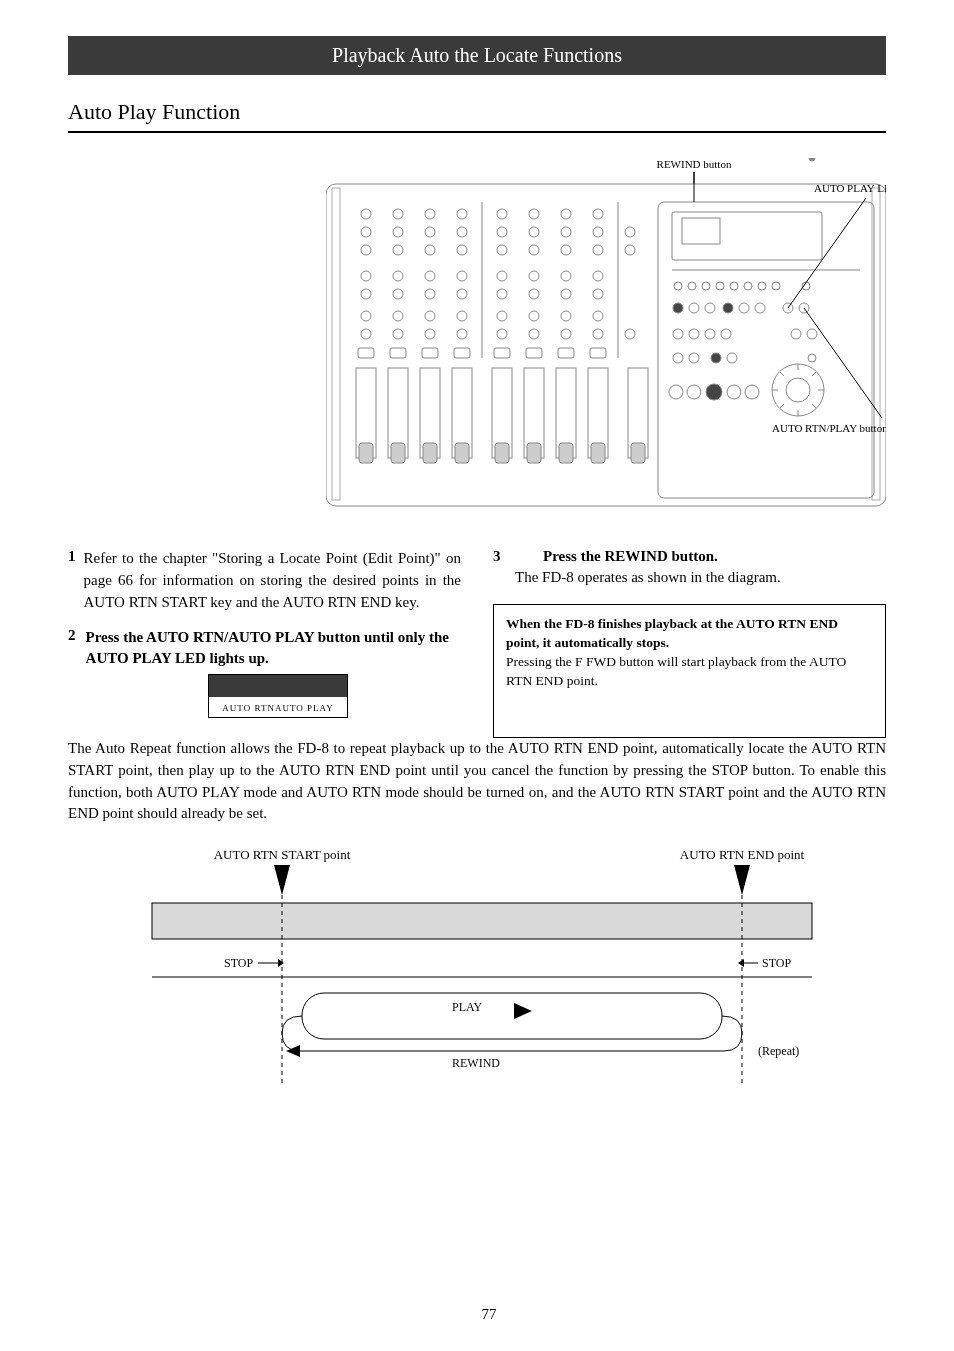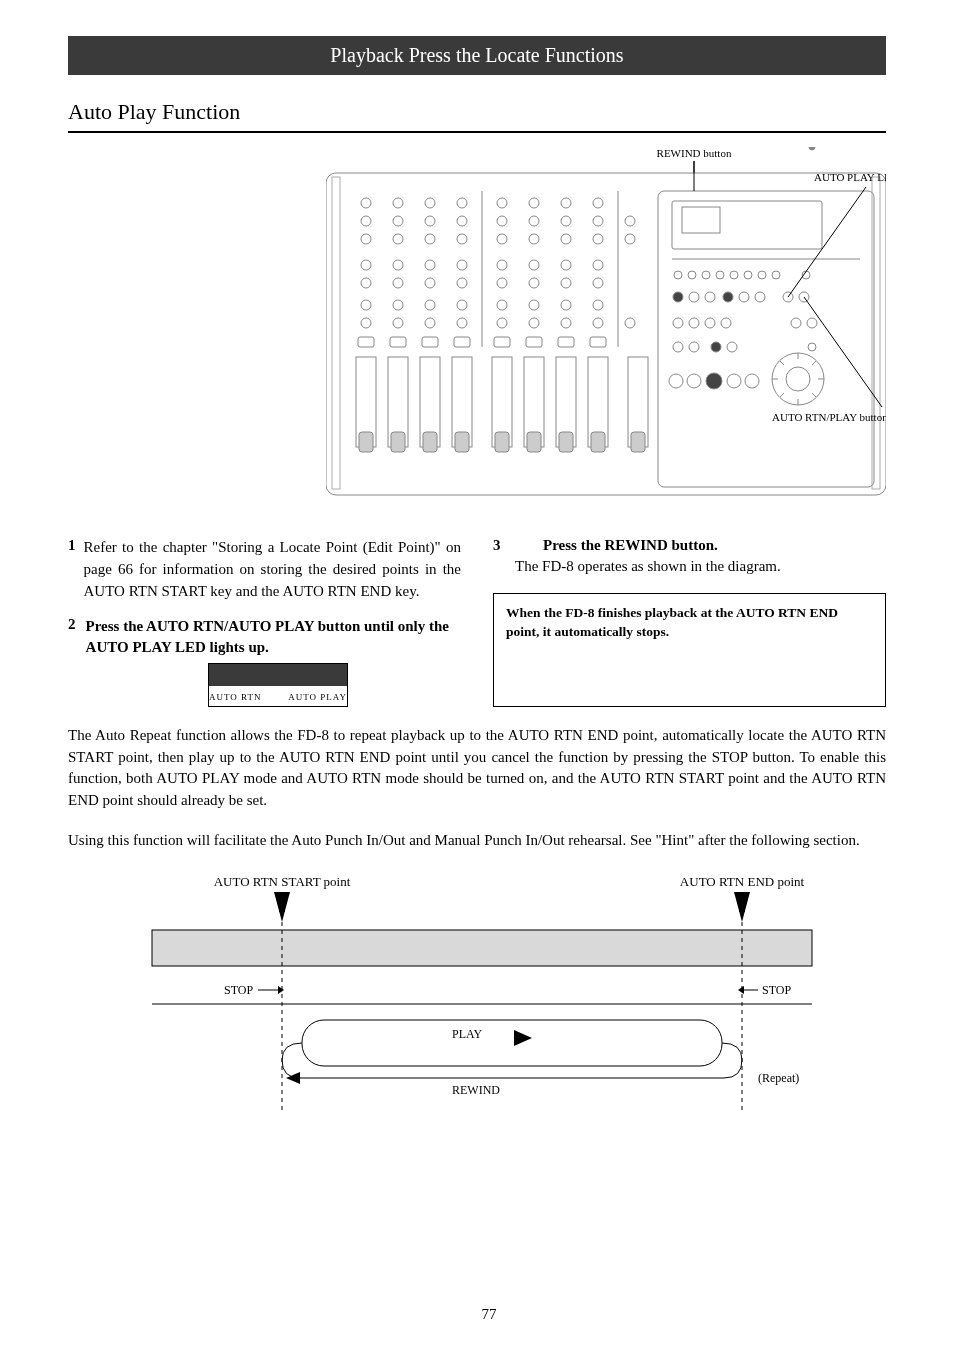--- a/index.html
+++ b/index.html
@@ -18,44 +18,44 @@
     color: #fff;
     padding: 8px 12px;
     font-size: 20px;
     margin-bottom: 24px;
   }
   .dark-bar.centered { text-align: center; }
   .subheader {
     font-size: 22px;
     border-bottom: 2px solid #000;
     padding-bottom: 6px;
-    margin-bottom: 14px;
+    margin-bottom: 25px;
   }
   .mixer-wrap { display: flex; justify-content: flex-end; margin: 6px 0 40px 0; }
   .mixer-svg { width: 560px; height: 350px; }
   .two-col { display: flex; gap: 32px; margin-top: 8px; }
   .col { flex: 1; }
   .para { line-height: 1.45; text-align: justify; margin-bottom: 18px; }
   .lcd {
     width: 140px;
     height: 44px;
     border: 1px solid #000;
     background: #fff;
     display: flex;
     align-items: flex-end;
     justify-content: center;
     font-size: 10px;
     margin: 6px 0 18px 140px;
     position: relative;
   }
   .lcd-bar { position: absolute; top: 0; left: 0; width: 100%; height: 22px; background: #3a3a3a; }
-  .lcd-txt { position: relative; display: flex; width: 100%; justify-content: space-between; padding-bottom: 4px; font-size: 9px; letter-spacing: 1px; }
+  .lcd-txt { position: relative; display: flex; width: 100%; justify-content: center; padding-bottom: 4px; font-size: 9px; letter-spacing: 1px; }
   .right-box {
     border: 1px solid #000;
-    height: 114px;
+    height: 134px;
     padding: 10px 12px;
     font-size: 13.5px;
     line-height: 1.4;
   }
   .diag-wrap { display: flex; justify-content: center; margin-top: 0; }
   .diag-svg { width: 710px; height: 260px; }
   .page-num {
     position: absolute;
     bottom: 28px;
     left: 12px;
@@ -63,21 +63,21 @@
     text-align: center;
     font-size: 15px;
   }
 </style>
 </head>
 <body>
 
 <div class="page">
 
   <div class="dark-bar centered">
-    <span>Playback Press the Locate Functions</span>
+    <span>Playback Auto the Locate Functions</span>
   </div>
 
   <div class="subheader">
     <span>Auto Play Function</span>
   </div>
 
   <div class="mixer-wrap">
     <svg class="mixer-svg" viewBox="0 0 560 350">
 
       <text x="368" y="10" font-size="11" text-anchor="middle">REWIND button</text>
@@ -304,26 +304,26 @@
     </div>
 
     <div class="col">
       <div style="display:flex;gap:8px;align-items:flex-start;margin-bottom:4px;">
         <div style="font-weight:bold;width:14px;">3</div>
         <div style="font-weight:bold;margin-left:28px;">Press the REWIND button.</div>
       </div>
       <div style="margin:0 0 18px 22px;">The FD-8 operates as shown in the diagram.</div>
       <div class="right-box">
         <div style="font-weight:bold;">When the FD-8 finishes playback at the AUTO RTN END point, it automatically stops.</div>
+        <div>Pressing the F FWD button will start playback from the AUTO RTN END point.</div>
       </div>
     </div>
   </div>
 
   <div class="para">The Auto Repeat function allows the FD-8 to repeat playback up to the AUTO RTN END point, automatically locate the AUTO RTN START point, then play up to the AUTO RTN END point until you cancel the function by pressing the STOP button.  To enable this function, both AUTO PLAY mode and AUTO RTN mode should be turned on, and the AUTO RTN START point and the AUTO RTN END point should already be set.</div>
-  <div class="para" style="text-align:left;">Using this function will facilitate the Auto Punch In/Out and Manual Punch In/Out rehearsal. See "Hint" after the following section.</div>
 
   <div class="diag-wrap">
     <svg class="diag-svg" viewBox="0 0 710 260">
 
       <text x="160" y="16" font-size="13" text-anchor="middle">AUTO RTN START point</text>
       <text x="620" y="16" font-size="13" text-anchor="middle">AUTO RTN END point</text>
 
       <g fill="#000">
         <polygon points="152,22 168,22 160,52"></polygon>
         <rect x="157" y="22" width="6" height="20"></rect>

